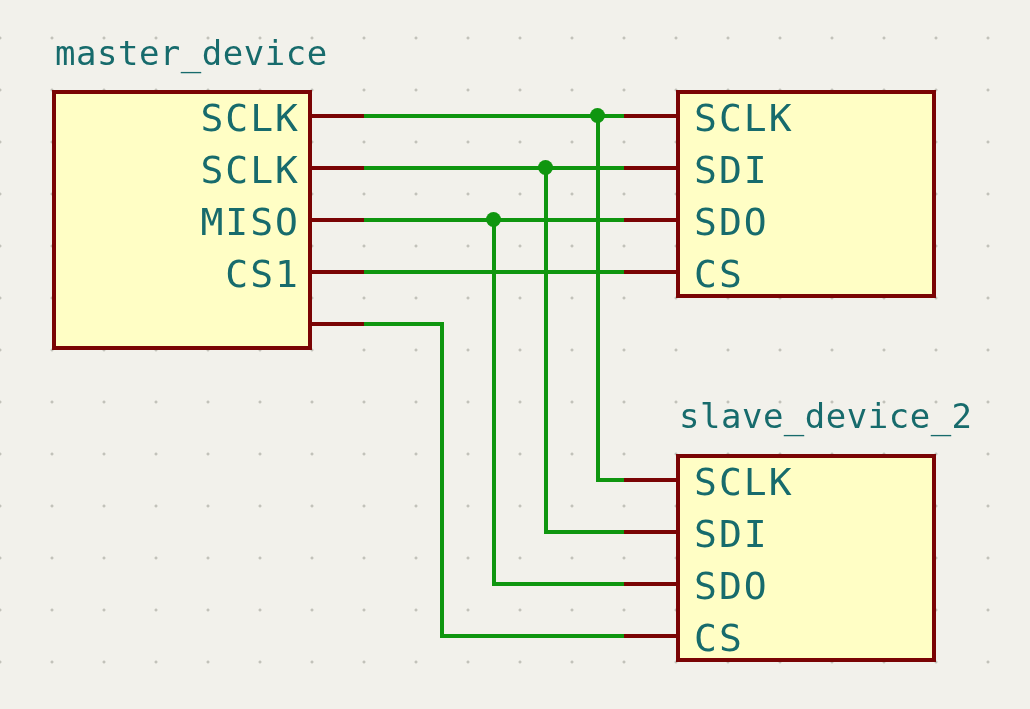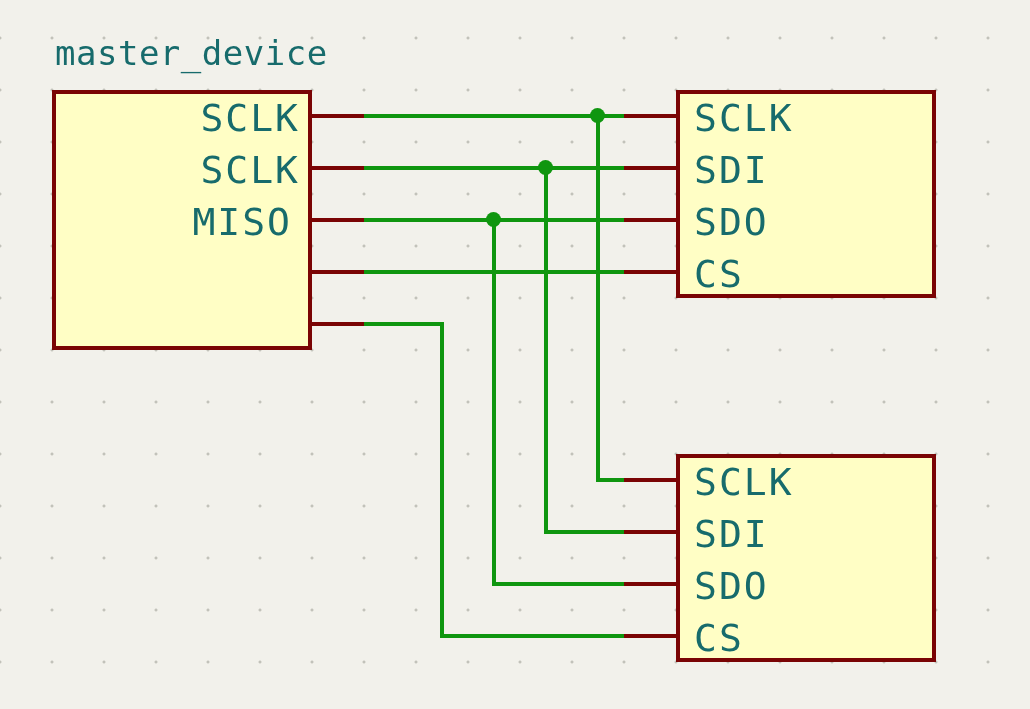--- a/index.html
+++ b/index.html
@@ -63,40 +63,42 @@
 </head>
 <body>
 
 <div class="canvas">
 
   <div class="device-label" style="left:55px;top:36px">master_device</div>
   <div class="device-box" style="left:52px;top:90px;width:260px;height:260px"></div>
 
   <div class="pin-label right" style="left:60px;top:92px">SCLK</div>
   <div class="pin-label right" style="left:60px;top:144px">SCLK</div>
-  <div class="pin-label right" style="left:52px;top:196px">MISO</div>
+  <div class="pin-label right" style="left:60px;top:196px">MISO</div>
+  <div class="pin-label right" style="left:60px;top:248px">CS1</div>
 
   <div class="pin-stub" style="left:312px;top:114px;width:52px"></div>
   <div class="pin-stub" style="left:312px;top:166px;width:52px"></div>
   <div class="pin-stub" style="left:312px;top:218px;width:52px"></div>
   <div class="pin-stub" style="left:312px;top:270px;width:52px"></div>
   <div class="pin-stub" style="left:312px;top:322px;width:52px"></div>
 
   <div class="device-box" style="left:676px;top:90px;width:260px;height:208px"></div>
 
   <div class="pin-label" style="left:694px;top:92px">SCLK</div>
   <div class="pin-label" style="left:694px;top:144px">SDI</div>
   <div class="pin-label" style="left:694px;top:196px">SDO</div>
   <div class="pin-label" style="left:694px;top:248px">CS</div>
 
   <div class="pin-stub" style="left:624px;top:114px;width:52px"></div>
   <div class="pin-stub" style="left:624px;top:166px;width:52px"></div>
   <div class="pin-stub" style="left:624px;top:218px;width:52px"></div>
   <div class="pin-stub" style="left:624px;top:270px;width:52px"></div>
 
+  <div class="device-label" style="left:679px;top:399px">slave_device_2</div>
   <div class="device-box" style="left:676px;top:454px;width:260px;height:208px"></div>
 
   <div class="pin-label" style="left:694px;top:456px">SCLK</div>
   <div class="pin-label" style="left:694px;top:508px">SDI</div>
   <div class="pin-label" style="left:694px;top:560px">SDO</div>
   <div class="pin-label" style="left:694px;top:612px">CS</div>
 
   <div class="pin-stub" style="left:624px;top:478px;width:52px"></div>
   <div class="pin-stub" style="left:624px;top:530px;width:52px"></div>
   <div class="pin-stub" style="left:624px;top:582px;width:52px"></div>

